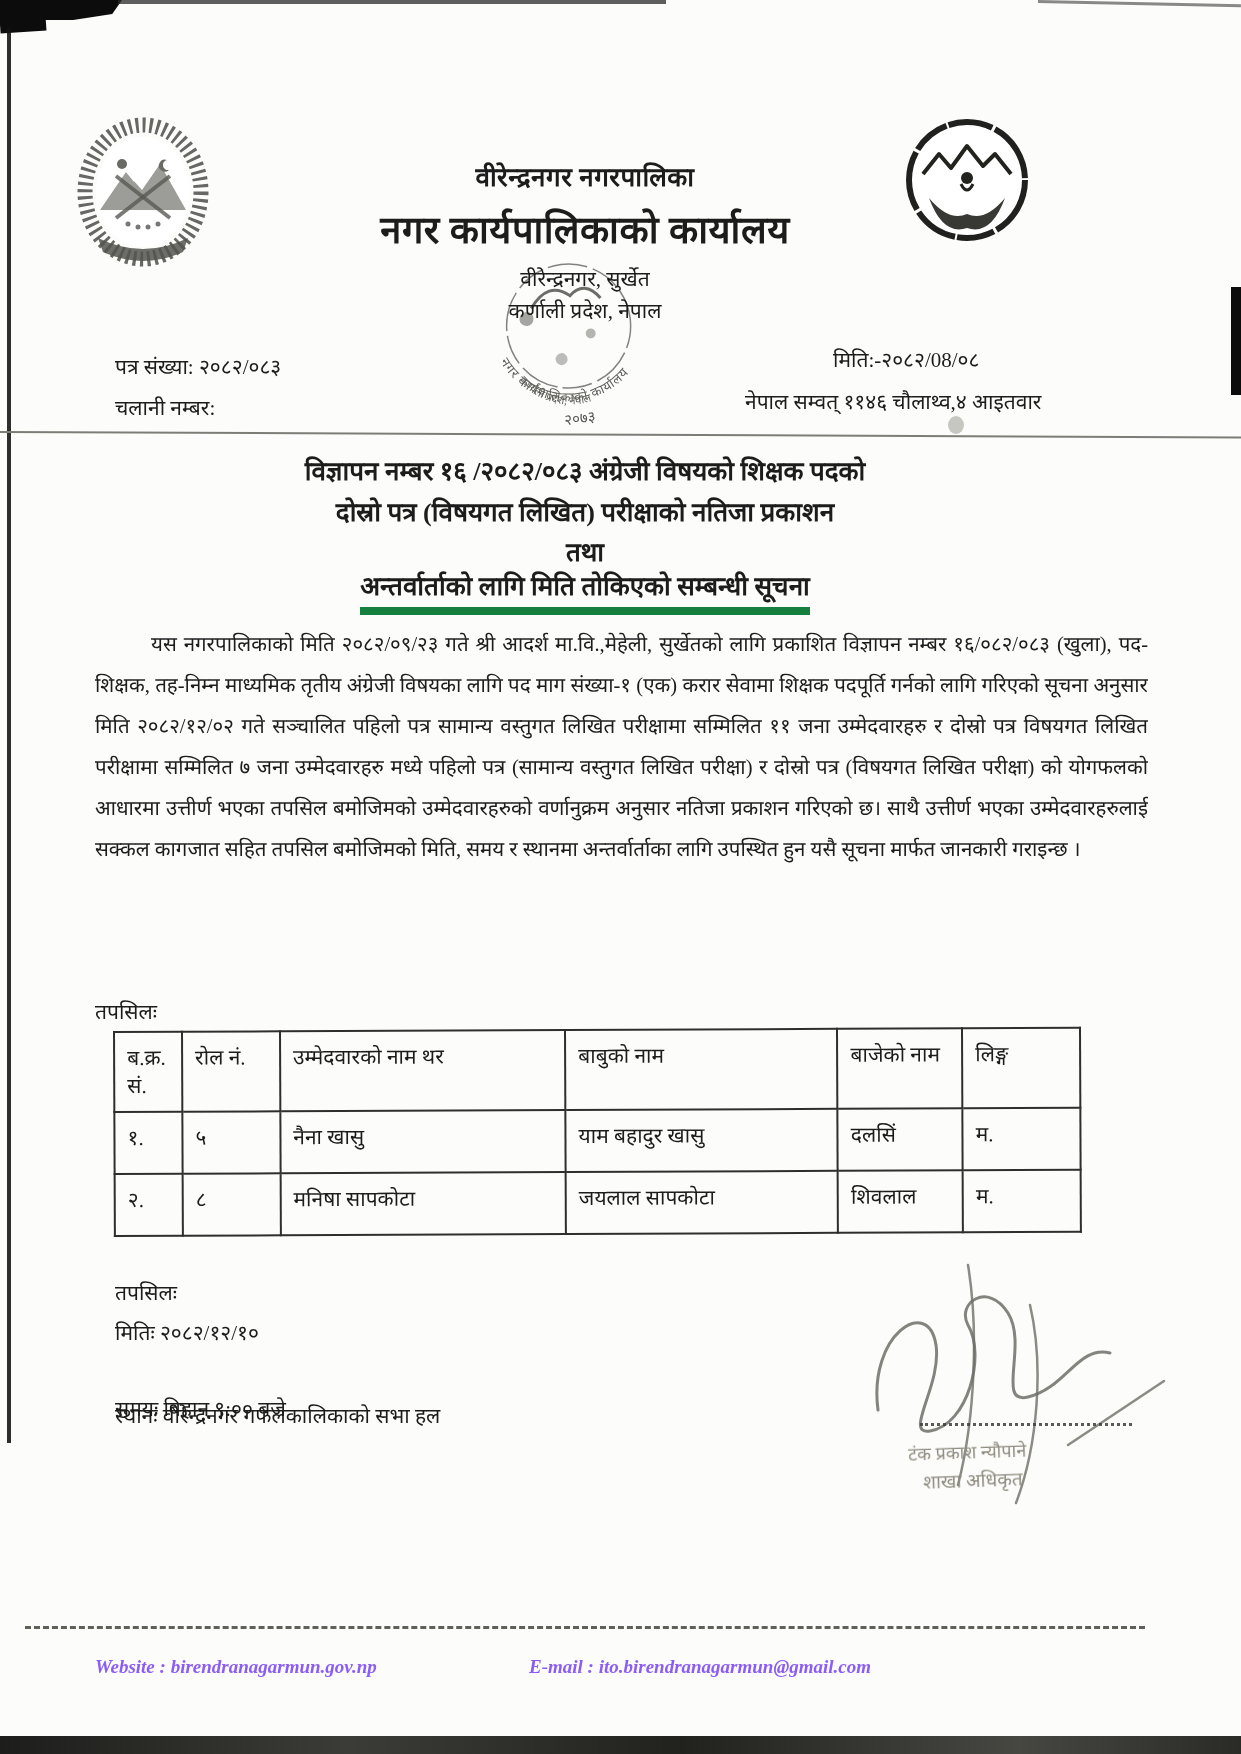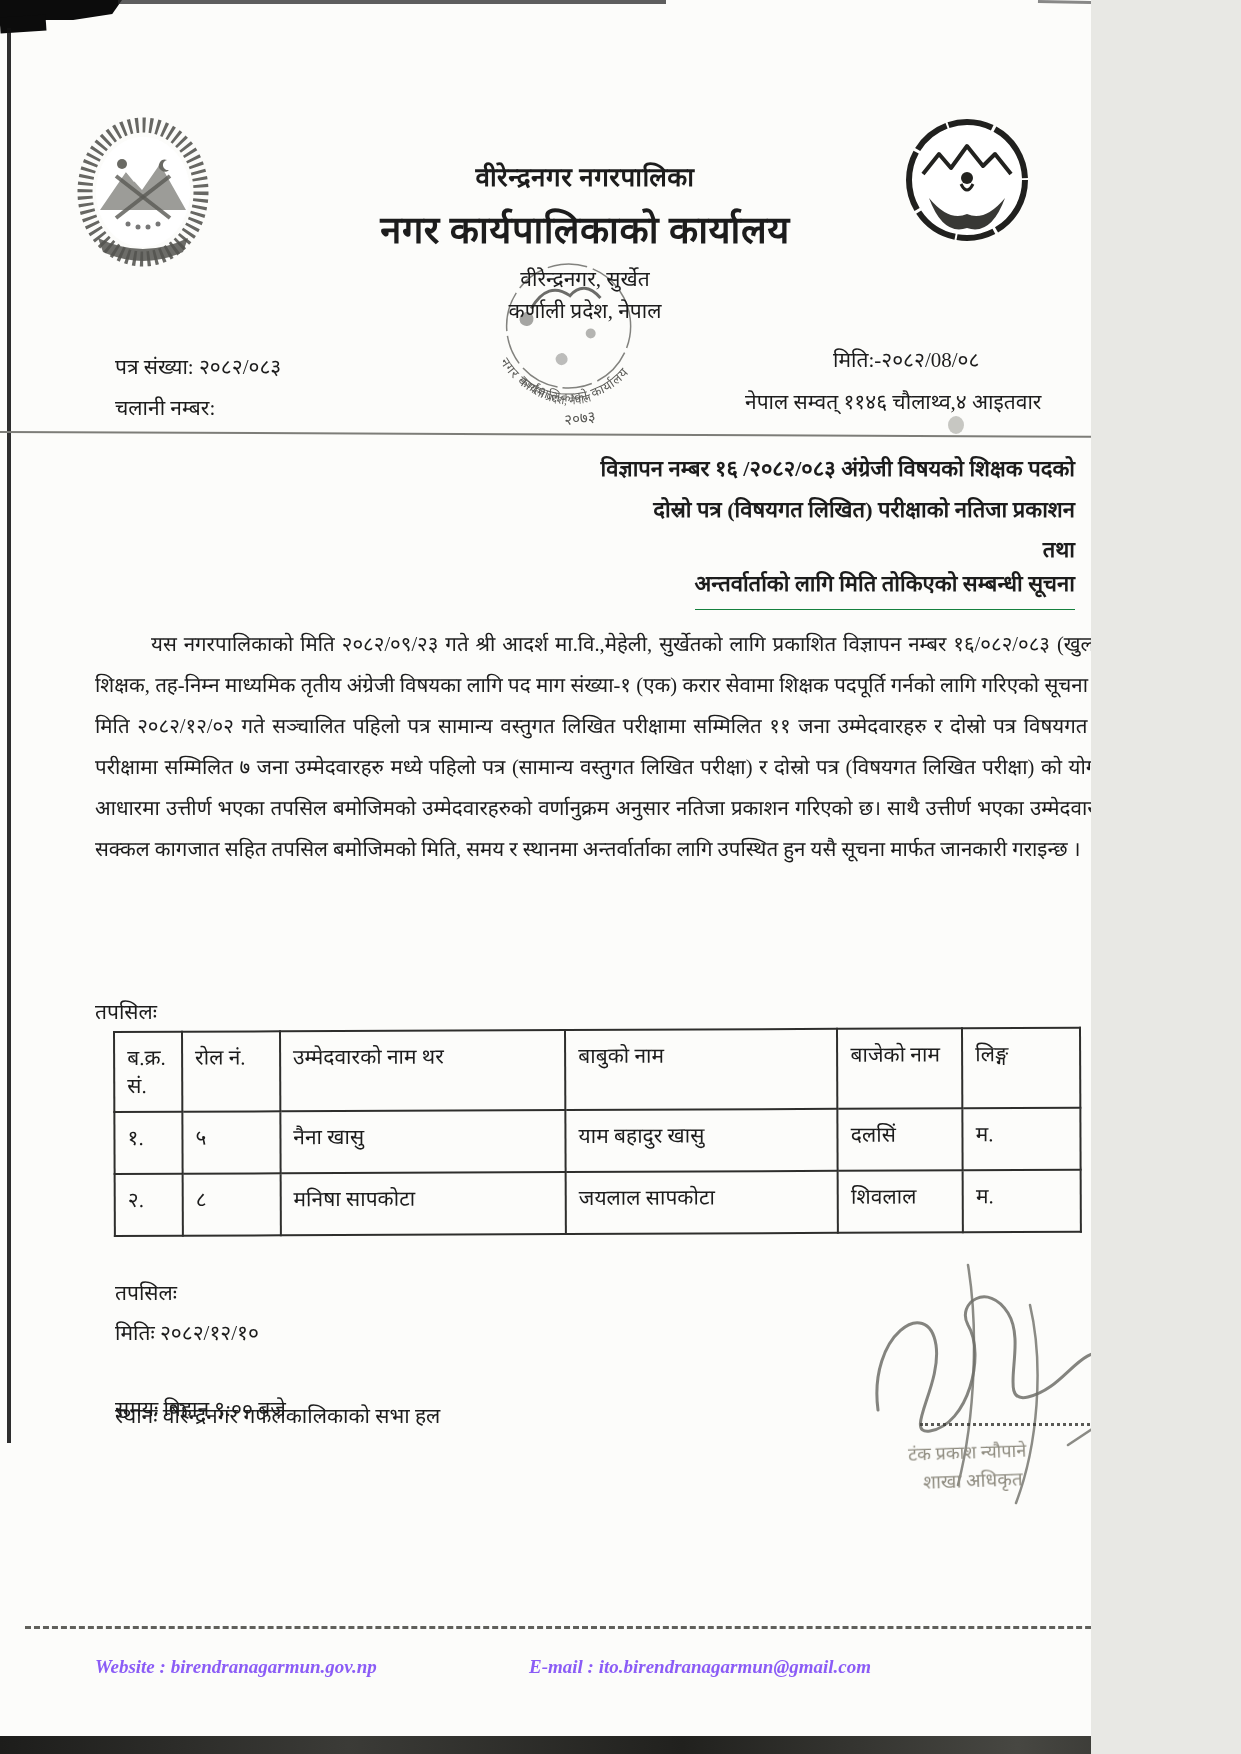--- a/index.html
+++ b/index.html
@@ -1,18 +1,18 @@
 <!DOCTYPE html>
 <html><head>
 <meta charset="utf-8">
 <style>
   html,body{margin:0;padding:0;background:#e8e8e4;}
   .page{
     position:relative;
-    width:1091px;height:1754px;
+    width:1241px;height:1754px;
     background:#fcfcfa;
     overflow:hidden;
     font-family:"Liberation Serif","DejaVu Sans",serif;
     color:#1c1c1c;
   }
   .abs{position:absolute;}
   
   .art{position:absolute;background:#0c0c0c;}
   .art-topleft{left:0;top:0;width:122px;height:20px;clip-path:polygon(0 0,100% 0,92% 70%,60% 100%,0 100%);}
   .art-topleft2{left:0;top:16px;width:46px;height:16px;transform:rotate(-4deg);}
@@ -32,26 +32,26 @@
   .hdr-addr{font-size:21px;margin-top:10px;}
   .hdr-addr2{font-size:21px;margin-top:4px;}
   .stamp{left:462px;top:218px;width:214px;height:222px;z-index:1;opacity:.82;transform:rotate(-7deg);}
   .refrow{font-size:21px;z-index:2;}
   .letter-no{left:115px;top:352px;}
   .dispatch-no{left:115px;top:393px;}
   .date-line{left:833px;top:345px;}
   .sambat-line{left:745px;top:387px;}
   .hdr-rule{left:0;top:431px;width:1241px;height:2px;background:#7d7d78;transform:rotate(.25deg);transform-origin:left center;}
   
-  .subject{left:75px;width:1000px;text-align:right;font-size:22px;font-weight:600;z-index:2;}
+  .subject{left:85px;width:1000px;text-align:center;font-size:26px;font-weight:600;z-index:2;}
   .subj1{top:452px;}
   .subj2{top:493px;}
   .subj3{top:533px;font-weight:600;}
   .subj4{top:567px;font-weight:700;}
-  .subj4 span{display:inline-block;border-bottom:1px solid #15803d;padding-bottom:12px;}
+  .subj4 span{display:inline-block;border-bottom:8px solid #15803d;padding-bottom:4px;}
   
   .body-par{
     left:95px;top:624px;width:1053px;height:378px;overflow:hidden;
     font-size:20.5px;line-height:41px;text-align:justify;text-indent:56px;
   }
   .tapasil{left:95px;top:997px;font-size:21px;}
   
   table.result{
     position:absolute;left:113px;top:1031px;width:968px;
     border-collapse:collapse;font-size:21px;

